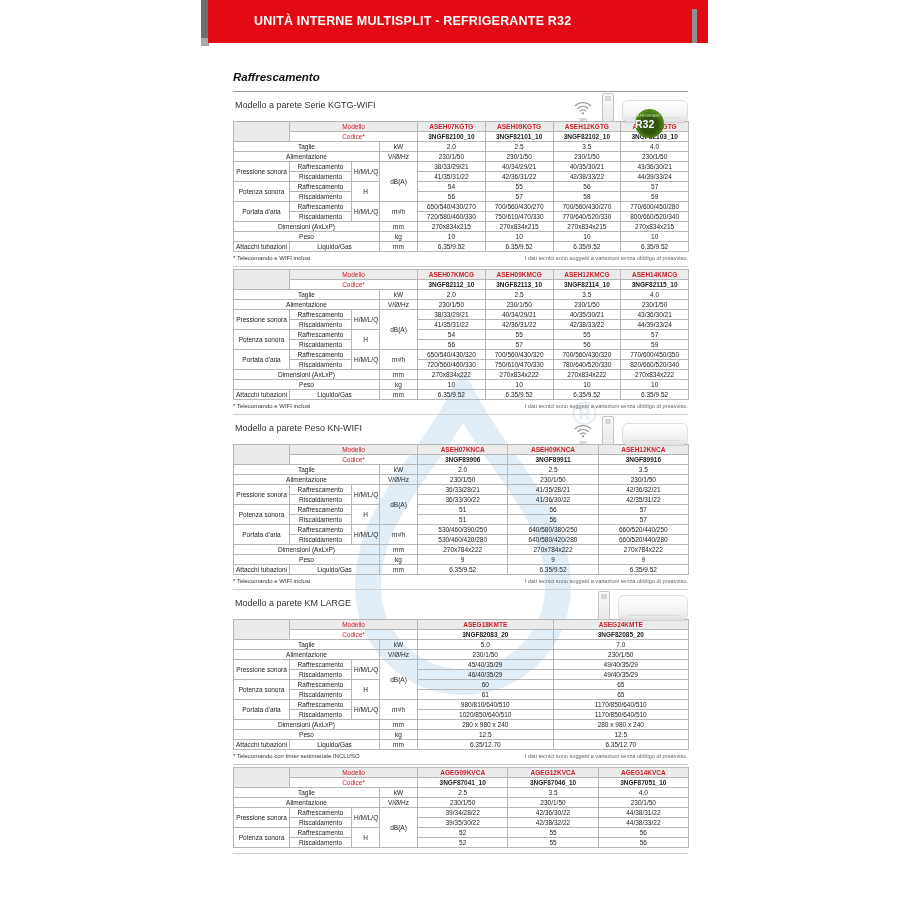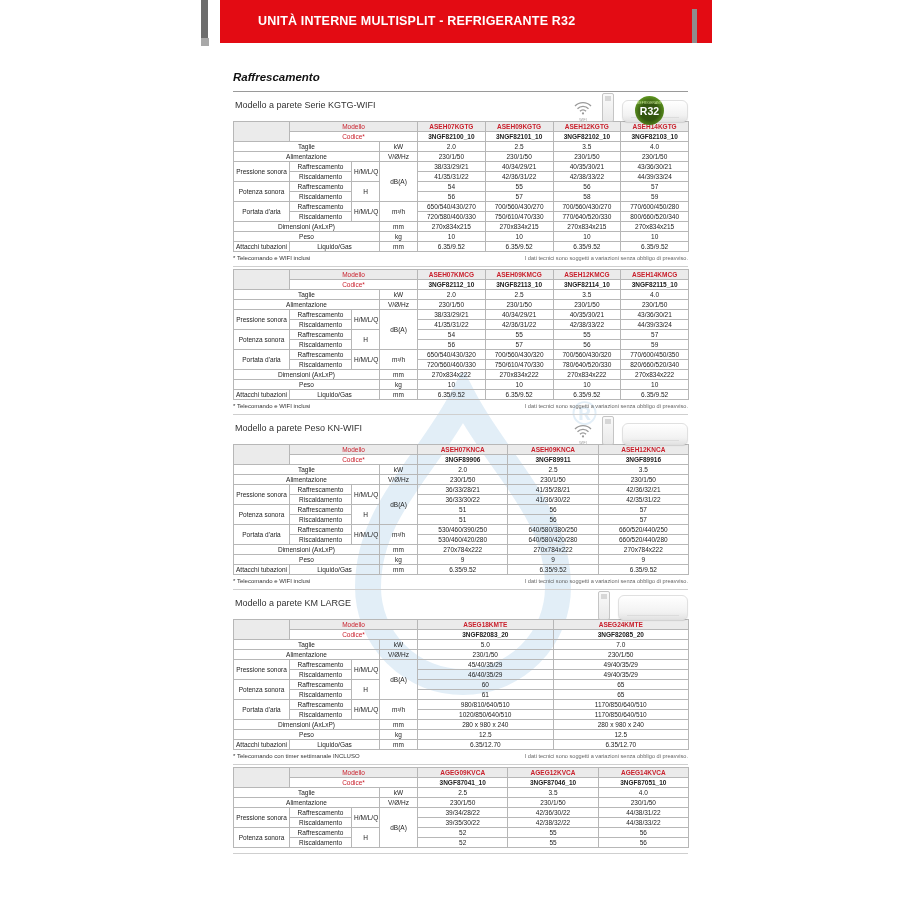--- a/index.html
+++ b/index.html
@@ -1,33 +1,33 @@
 <!DOCTYPE html>
 <html><head>
 <meta charset="utf-8">
 <style>
   html,body{margin:0;padding:0;background:#ffffff;width:900px;height:900px;overflow:hidden;
             font-family:"Liberation Sans", sans-serif;-webkit-font-smoothing:antialiased;}
   
   .banner-fold{position:absolute;left:201px;top:0;width:7px;height:38px;background:#6d6d6d;}
   .banner-fold2{position:absolute;left:201px;top:38px;width:8px;height:8px;background:#a8a8a8;}
   .banner{position:absolute;left:208px;top:0;width:484px;height:43px;background:#e30b13;
-          color:#fff;font-weight:bold;font-size:12.5px;line-height:43px;padding-left:8px;
-          letter-spacing:.2px;margin-left:12px;}
+          color:#fff;font-weight:bold;font-size:12.5px;line-height:43px;padding-left:16px;
+          letter-spacing:.2px;}
   .banner span{margin-left:30px;}
   .banner-shadow{position:absolute;left:692px;top:9px;width:5px;height:34px;background:#8d8d8d;}
   
   .content{position:absolute;left:208px;top:43px;width:484px;}
   .inner{margin-left:25px;margin-right:4px;position:relative;z-index:1;}
   .heading{font-size:11.5px;font-weight:bold;font-style:italic;color:#111;
            margin:25px 0 0 0;padding-bottom:6px;border-bottom:1px solid:#999;}
   .heading-wrap{border-bottom:1px solid #9a9a9a;padding-bottom:6px;margin-top:24px;}
-  .badge{position:absolute;right:28px;top:53px;width:29px;height:29px;border-radius:50%;
+  .badge{position:absolute;right:28px;top:66px;width:29px;height:29px;border-radius:50%;
          background:radial-gradient(circle at 50% 55%, #33550f 0 40%, #5d9420 72%, #6fae27 100%);
-         z-index:2;text-align:center;color:#fff;margin-left:42px;}
+         z-index:2;text-align:left;color:#fff;margin-left:42px;}
   .badge .sm{display:block;font-size:3.2px;color:#cdeb9a;margin-top:5px;letter-spacing:.2px;}
   .badge .bg{display:block;font-size:10.5px;font-weight:bold;margin-top:0px;}
   
   .section{border-bottom:1px solid #cfcfcf;padding-bottom:5px;}
   .sec-head{position:relative;height:27px;}
   .sec-title{position:absolute;left:2px;top:8px;font-size:9px;color:#333;}
   .sec-icons{position:absolute;right:0;top:1px;display:flex;align-items:flex-end;gap:8px;}
   
   .wifi{width:22px;text-align:center;color:#9a9a9a;}
   .wifi .wlabel{font-size:3.5px;color:#9a9a9a;display:block;margin-top:-1px;}

